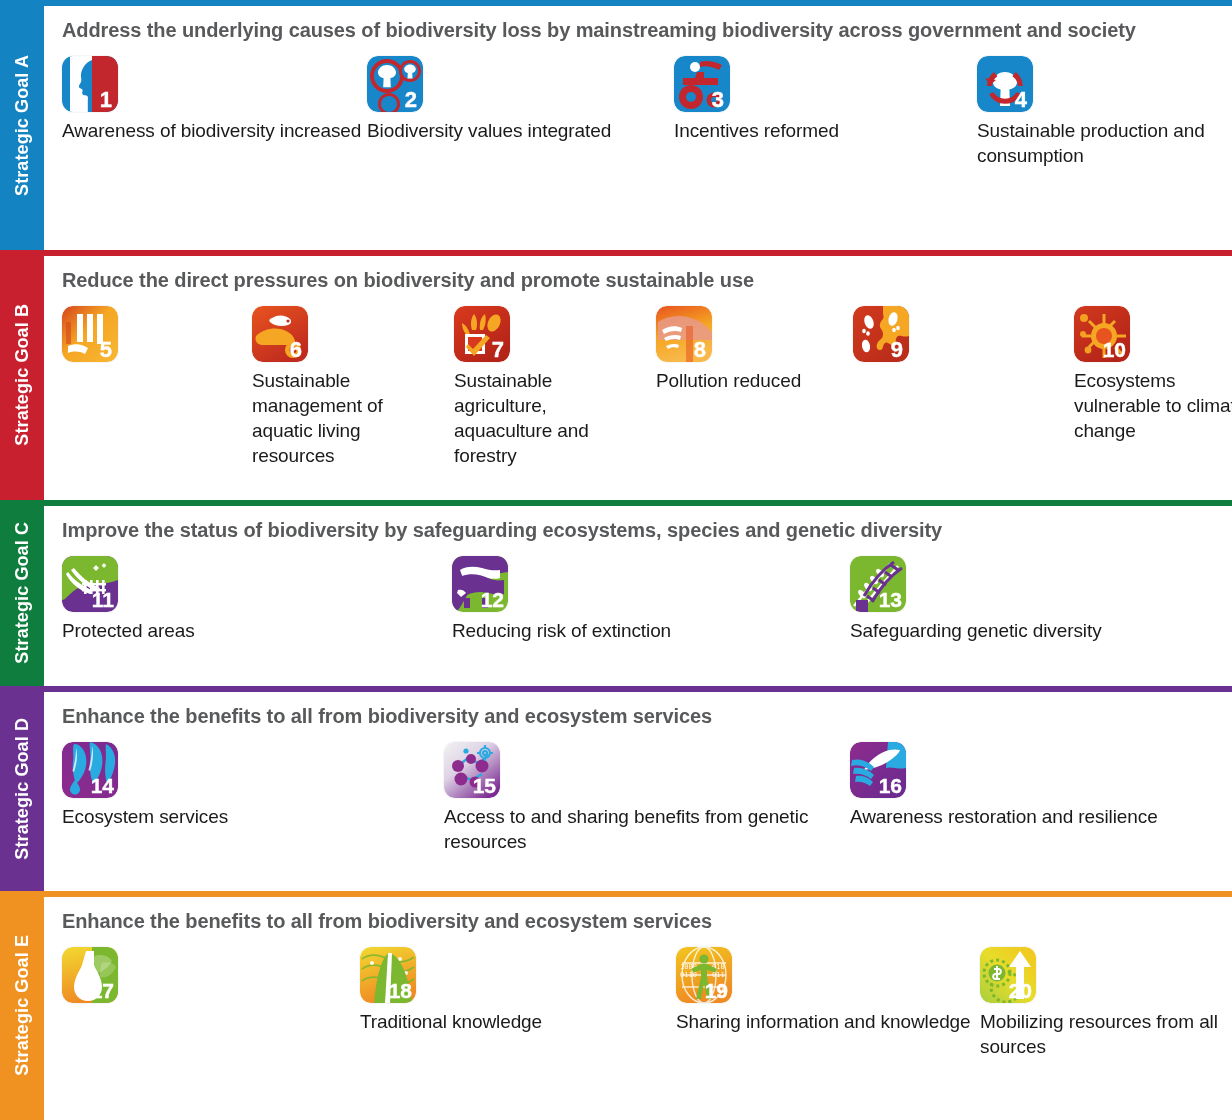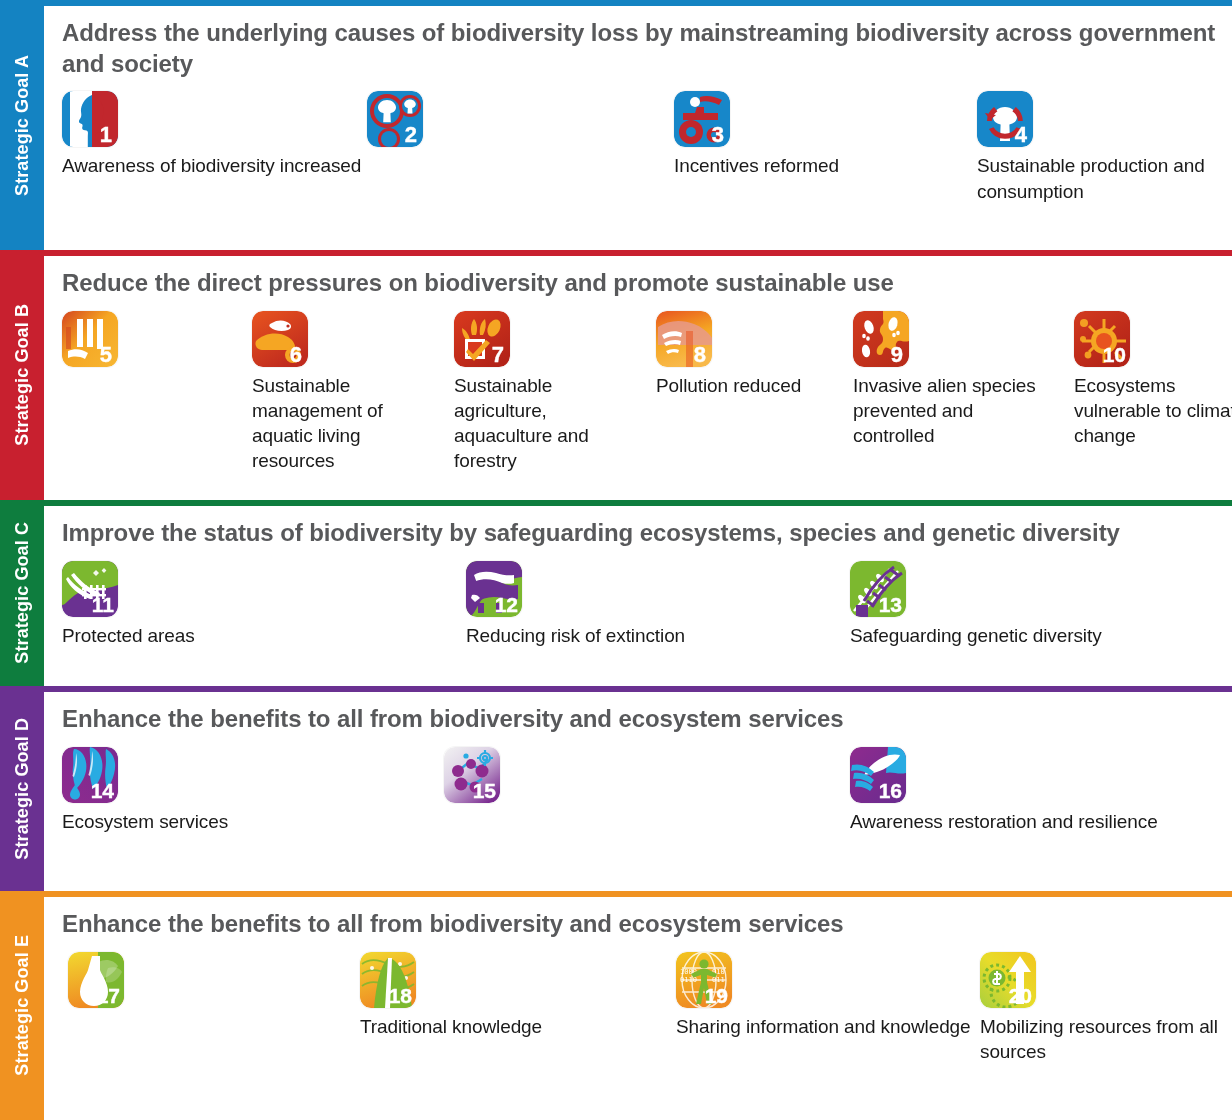--- a/index.html
+++ b/index.html
@@ -34,21 +34,21 @@
     background: #ffffff;
     padding: 0;
     position: relative;
     display: flex; flex-direction: column;
   }
   .panel-topbar { height: 6px; width: 100%; flex: 0 0 6px; }
 
   .panel-inner { padding: 12px 14px 10px 18px; flex: 1 1 auto; }
 
   .goal-heading {
-    font-size: 24px;
+    font-size: 20px;
     font-weight: bold;
     color: #58595b;
     line-height: 1.28;
     margin-bottom: 12px;
     letter-spacing: -0.1px;
   }
 
   .targets { position: relative; width: 100%; }
 
   .target {
@@ -119,20 +119,21 @@
       <path d="M20 9c5 0 9 3.6 9 7.6 0 3-2.6 5.2-5.6 5.6l.4 9h-7.6l.4-9C13.6 21.8 11 19.6 11 16.6 11 12.6 15 9 20 9z" fill="#fff"></path>
       <circle cx="43" cy="15" r="11" fill="#c1272d"></circle>
                     <circle cx="43" cy="15" r="8" fill="#1787c9"></circle>
       <path d="M43 8.5c3.2 0 5.8 2.3 5.8 4.8 0 1.9-1.7 3.3-3.6 3.6l.3 5.6h-5l.3-5.6c-1.9-.3-3.6-1.7-3.6-3.6 0-2.5 2.6-4.8 5.8-4.8z" fill="#fff"></path>
       <circle cx="22" cy="48" r="11" fill="#c1272d"></circle>
                     <circle cx="22" cy="48" r="8" fill="#1787c9"></circle>
     </g>
                   <text x="50" y="51" text-anchor="end" font-family="Liberation Sans, sans-serif" font-size="22" font-weight="bold" fill="#ffffff" stroke="#ffffff" stroke-width="0.4">2</text>
                 </svg>
               </span>
+              <div class="target-label">Biodiversity values integrated</div>
             </div>
             <div class="target" style="left: 612px; width: 290px;">
               <span class="target-icon">
                 <svg viewBox="0 0 56 56" xmlns="http://www.w3.org/2000/svg">
     <defs>
                     <clipPath id="c3">
                       <rect width="56" height="56" rx="11"></rect>
                     </clipPath>
                   </defs>
     <g clip-path="url(#c3)">
@@ -312,21 +313,20 @@
                       <ellipse cx="15" cy="27.5" rx="1.8" ry="2.2"></ellipse>
         <ellipse cx="40" cy="13" rx="4.4" ry="7" transform="rotate(15 40 13)"></ellipse>
         <ellipse cx="45" cy="22" rx="1.8" ry="2.2"></ellipse>
                       <ellipse cx="41" cy="24" rx="1.8" ry="2.2"></ellipse>
         <ellipse cx="13" cy="40" rx="4" ry="6.4" transform="rotate(-10 13 40)"></ellipse>
       </g>
     </g>
                   <text x="50" y="51" text-anchor="end" font-family="Liberation Sans, sans-serif" font-size="22" font-weight="bold" fill="#ffffff" stroke="#ffffff" stroke-width="0.4">9</text>
                 </svg>
               </span>
-              <div class="target-label">Invasive alien species prevented and controlled</div>
             </div>
             <div class="target" style="left: 1012px; width: 176px;">
               <span class="target-icon">
                 <svg viewBox="0 0 56 56" xmlns="http://www.w3.org/2000/svg">
     <defs>
                     <clipPath id="c10">
                       <rect width="56" height="56" rx="11"></rect>
                     </clipPath>
     <linearGradient id="g10" x1="0" y1="0" x2="0.7" y2="1">
                       <stop offset="0" stop-color="#d23a1e"></stop>
@@ -390,21 +390,21 @@
       <g fill="#fff" opacity=".9">
                       <path d="M34 9l3 3-3 3-3-3z"></path>
                       <path d="M42 7l2.4 2.4L42 12l-2.4-2.6z"></path>
                     </g>
     </g>
                   <text x="52" y="51" text-anchor="end" font-family="Liberation Sans, sans-serif" font-size="21" font-weight="bold" fill="#ffffff" stroke="#ffffff" stroke-width="0.4">11</text>
                 </svg>
               </span>
               <div class="target-label">Protected areas</div>
             </div>
-            <div class="target" style="left: 404px; width: 360px;">
+            <div class="target" style="left: 390px; width: 360px;">
               <span class="target-icon">
                 <svg viewBox="0 0 56 56" xmlns="http://www.w3.org/2000/svg">
     <defs>
                     <clipPath id="c12">
                       <rect width="56" height="56" rx="11"></rect>
                     </clipPath>
                   </defs>
     <g clip-path="url(#c12)">
       <rect width="56" height="56" fill="#7cb82f"></rect>
       <path d="M0 0h56v16c-18 2-32 10-40 22S8 56 0 56z" fill="#6a3191"></path>
@@ -522,20 +522,21 @@
       <g fill="none" stroke="#29abe2" stroke-width="2.2">
         <circle cx="41" cy="11" r="5"></circle>
                       <circle cx="41" cy="11" r="2"></circle>
         <path d="M41 3v3M41 16v3M33 11h3M46 11h3"></path>
       </g>
       <circle cx="22" cy="9" r="2.6" fill="#29abe2"></circle>
     </g>
                   <text x="52" y="51" text-anchor="end" font-family="Liberation Sans, sans-serif" font-size="21" font-weight="bold" fill="#ffffff" stroke="#ffffff" stroke-width="0.4">15</text>
                 </svg>
               </span>
+              <div class="target-label">Access to and sharing benefits from genetic resources</div>
             </div>
             <div class="target" style="left: 788px; width: 330px;">
               <span class="target-icon">
                 <svg viewBox="0 0 56 56" xmlns="http://www.w3.org/2000/svg">
     <defs>
                     <clipPath id="c16">
                       <rect width="56" height="56" rx="11"></rect>
                     </clipPath>
     <linearGradient id="g16" x1="0" y1="0" x2="0.9" y2="1">
                       <stop offset="0" stop-color="#8e2b8e"></stop>
@@ -563,21 +564,21 @@
     </div>
     <div class="goal-row" style="height: 229px;">
       <div class="rail" style="background: rgb(240, 146, 33);">
         <span class="rail-label">Strategic Goal E</span>
       </div>
       <div class="panel">
         <div class="panel-topbar" style="background: rgb(240, 146, 33);"></div>
         <div class="panel-inner">
           <div class="goal-heading">Enhance the benefits to all from biodiversity and ecosystem services</div>
           <div class="targets" style="height: 159px;">
-            <div class="target" style="left: 6px; width: 290px;">
+            <div class="target" style="left: 0px; width: 290px;">
               <span class="target-icon">
                 <svg viewBox="0 0 56 56" xmlns="http://www.w3.org/2000/svg">
     <defs>
                     <clipPath id="c17">
                       <rect width="56" height="56" rx="11"></rect>
                     </clipPath>
     <linearGradient id="g17" x1="0" y1="0" x2="0.2" y2="1">
                       <stop offset="0" stop-color="#f2d930"></stop>
                       <stop offset="1" stop-color="#ef8b23"></stop>
                     </linearGradient>

